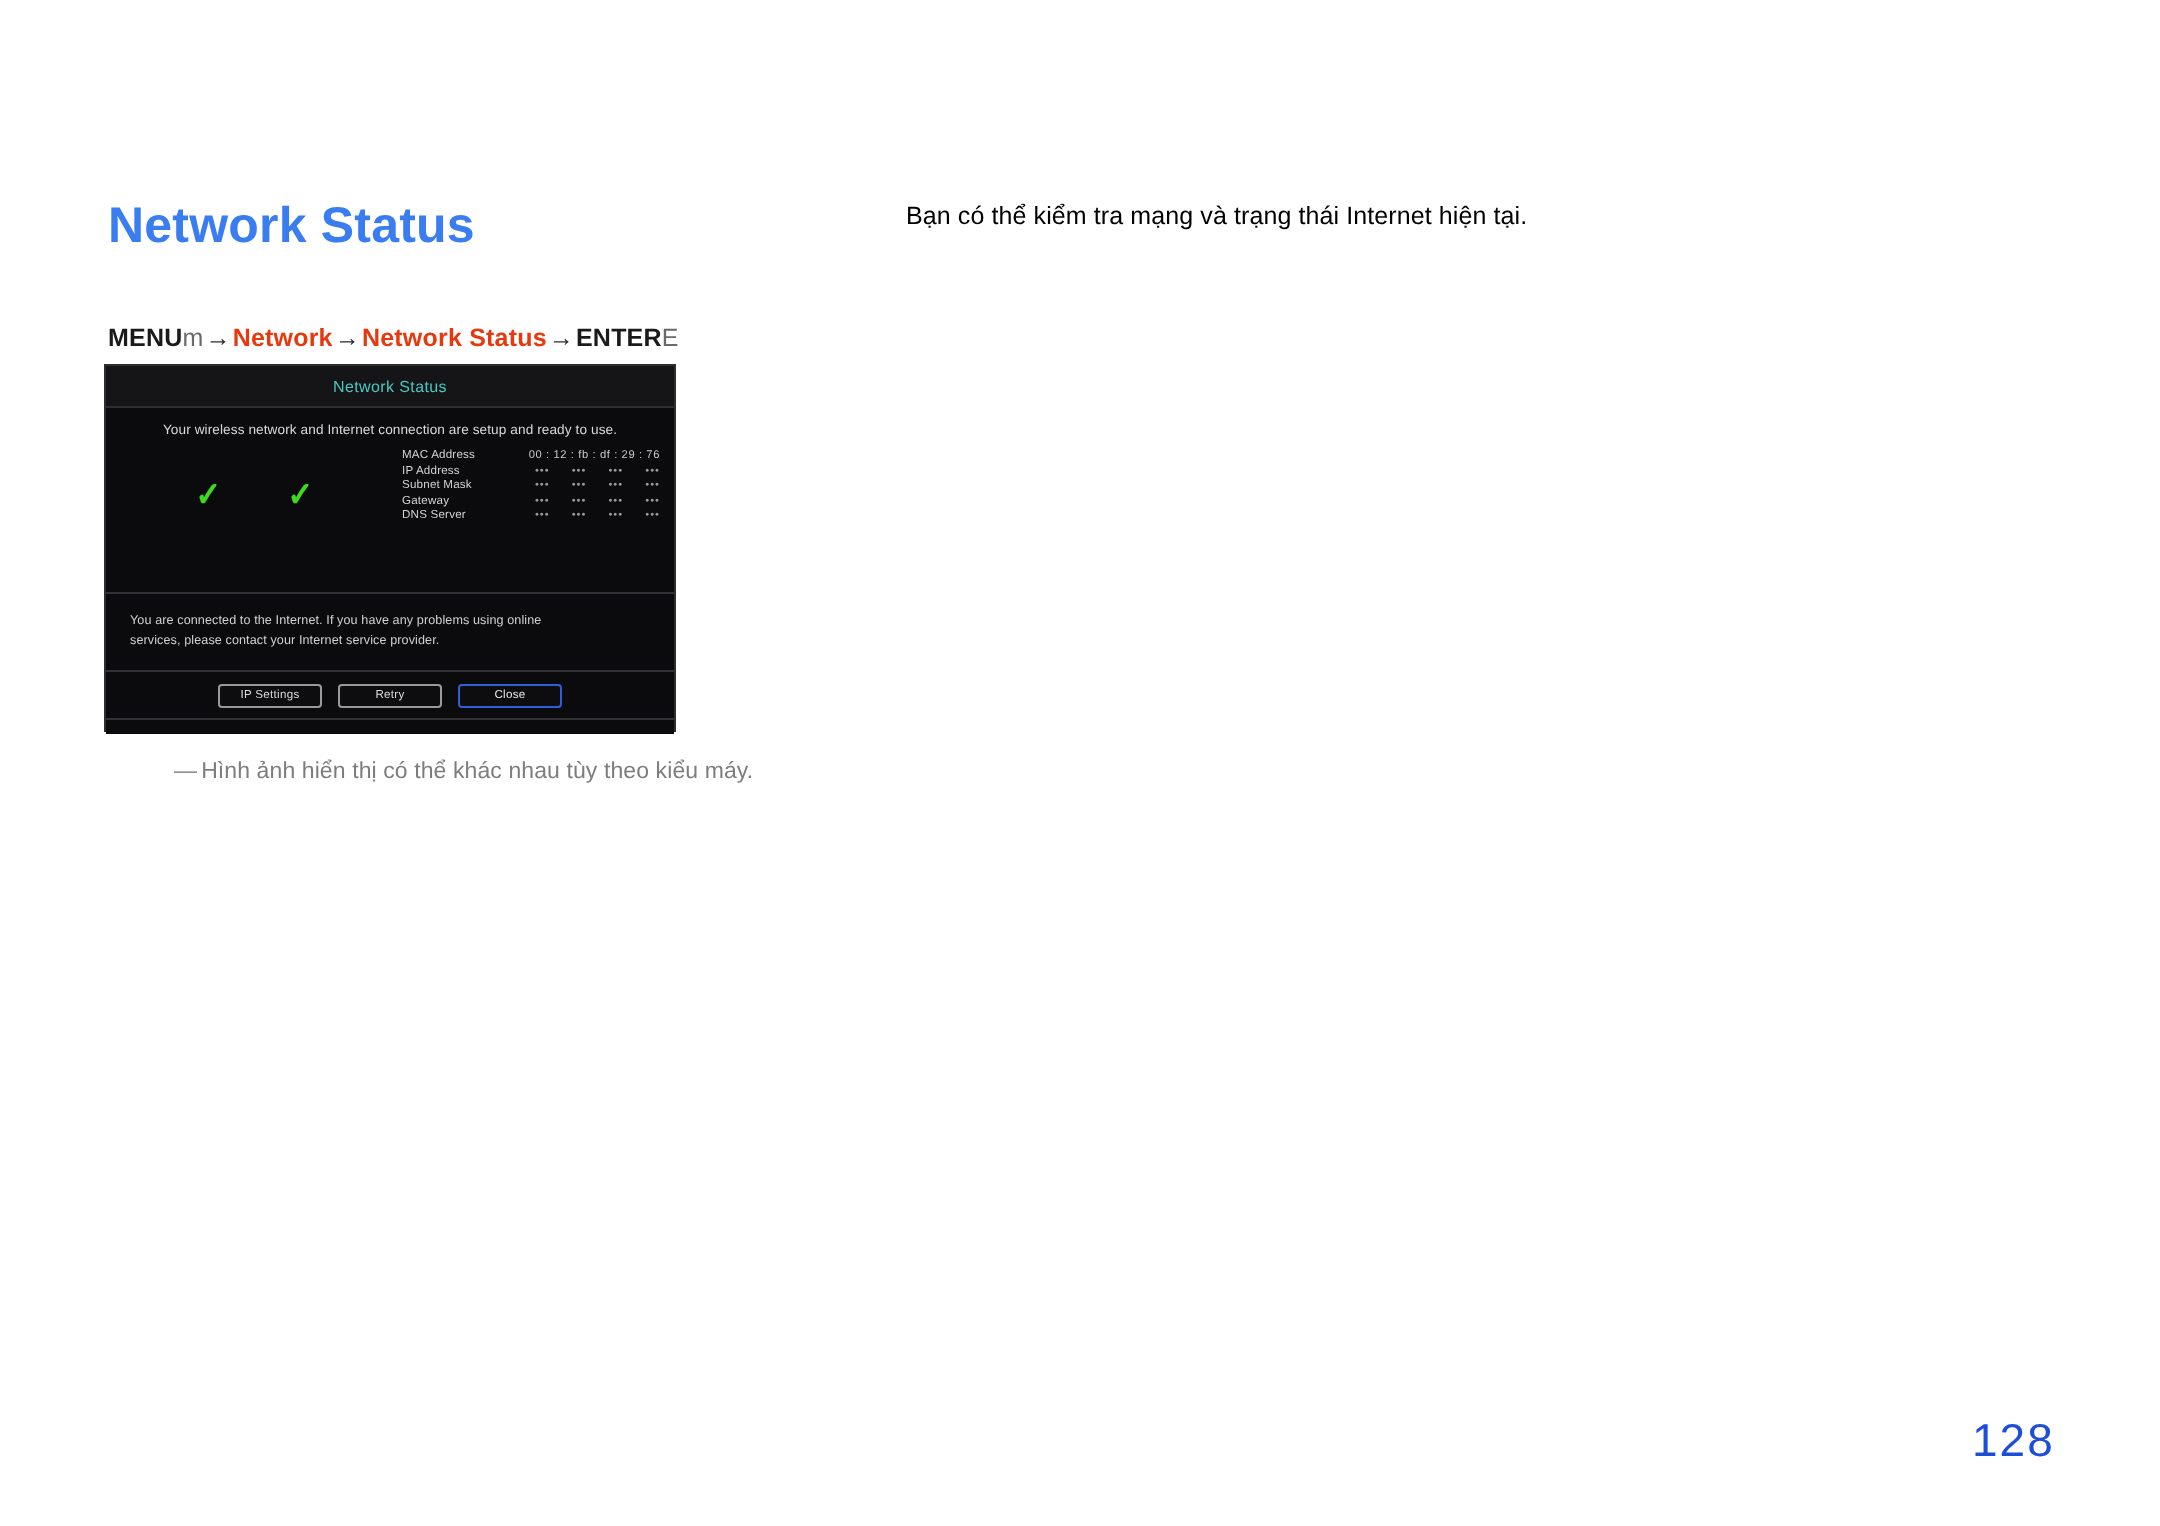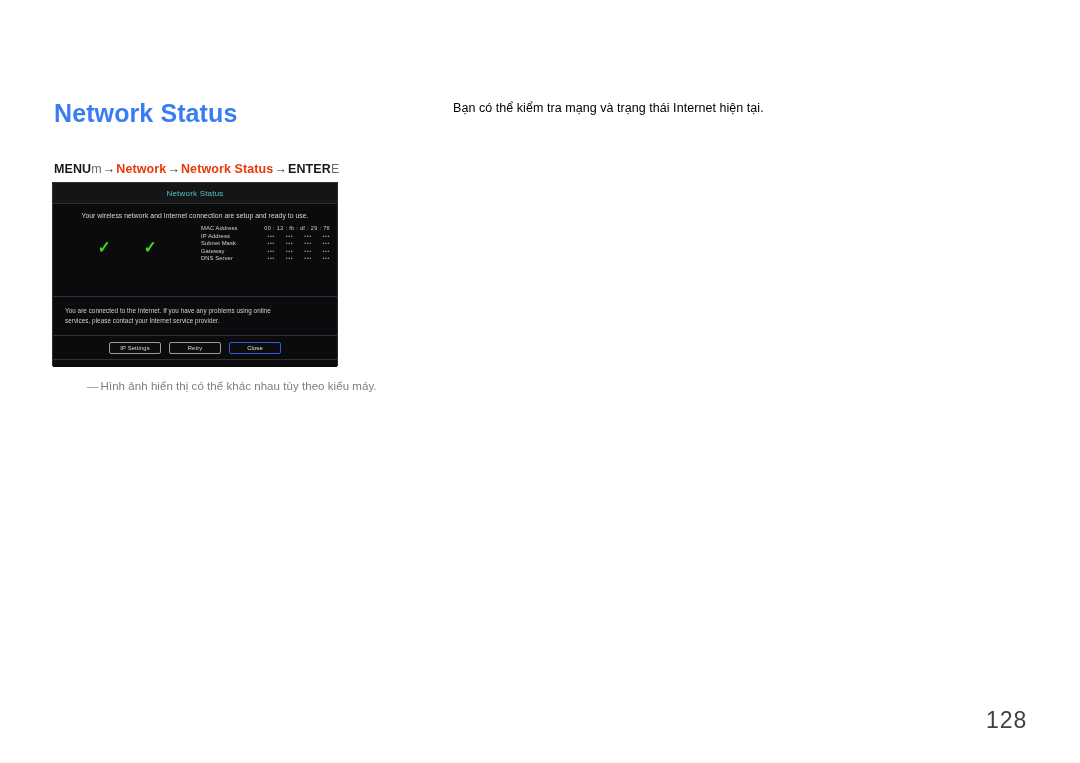--- a/index.html
+++ b/index.html
@@ -215,21 +215,21 @@
     color: #8a8a8a;
     padding-right: 2px;
   }
 
   
   #page-number {
     position: absolute;
     left: 986px;
     top: 707px;
     font-size: 23px;
-    color: #404040;
+    color: #1d4ed8;
     letter-spacing: 1px;
   }
 </style>
 </head>
 <body>
 
 <div id="page-title">Network Status</div>
 
 <div id="breadcrumb"><span>MENU</span><span class="glyph">m</span><span class="arrow">→</span><span class="accent">Network</span><span class="arrow">→</span><span class="accent">Network Status</span><span class="arrow">→</span><span>ENTER</span><span class="glyph">E</span></div>
 

